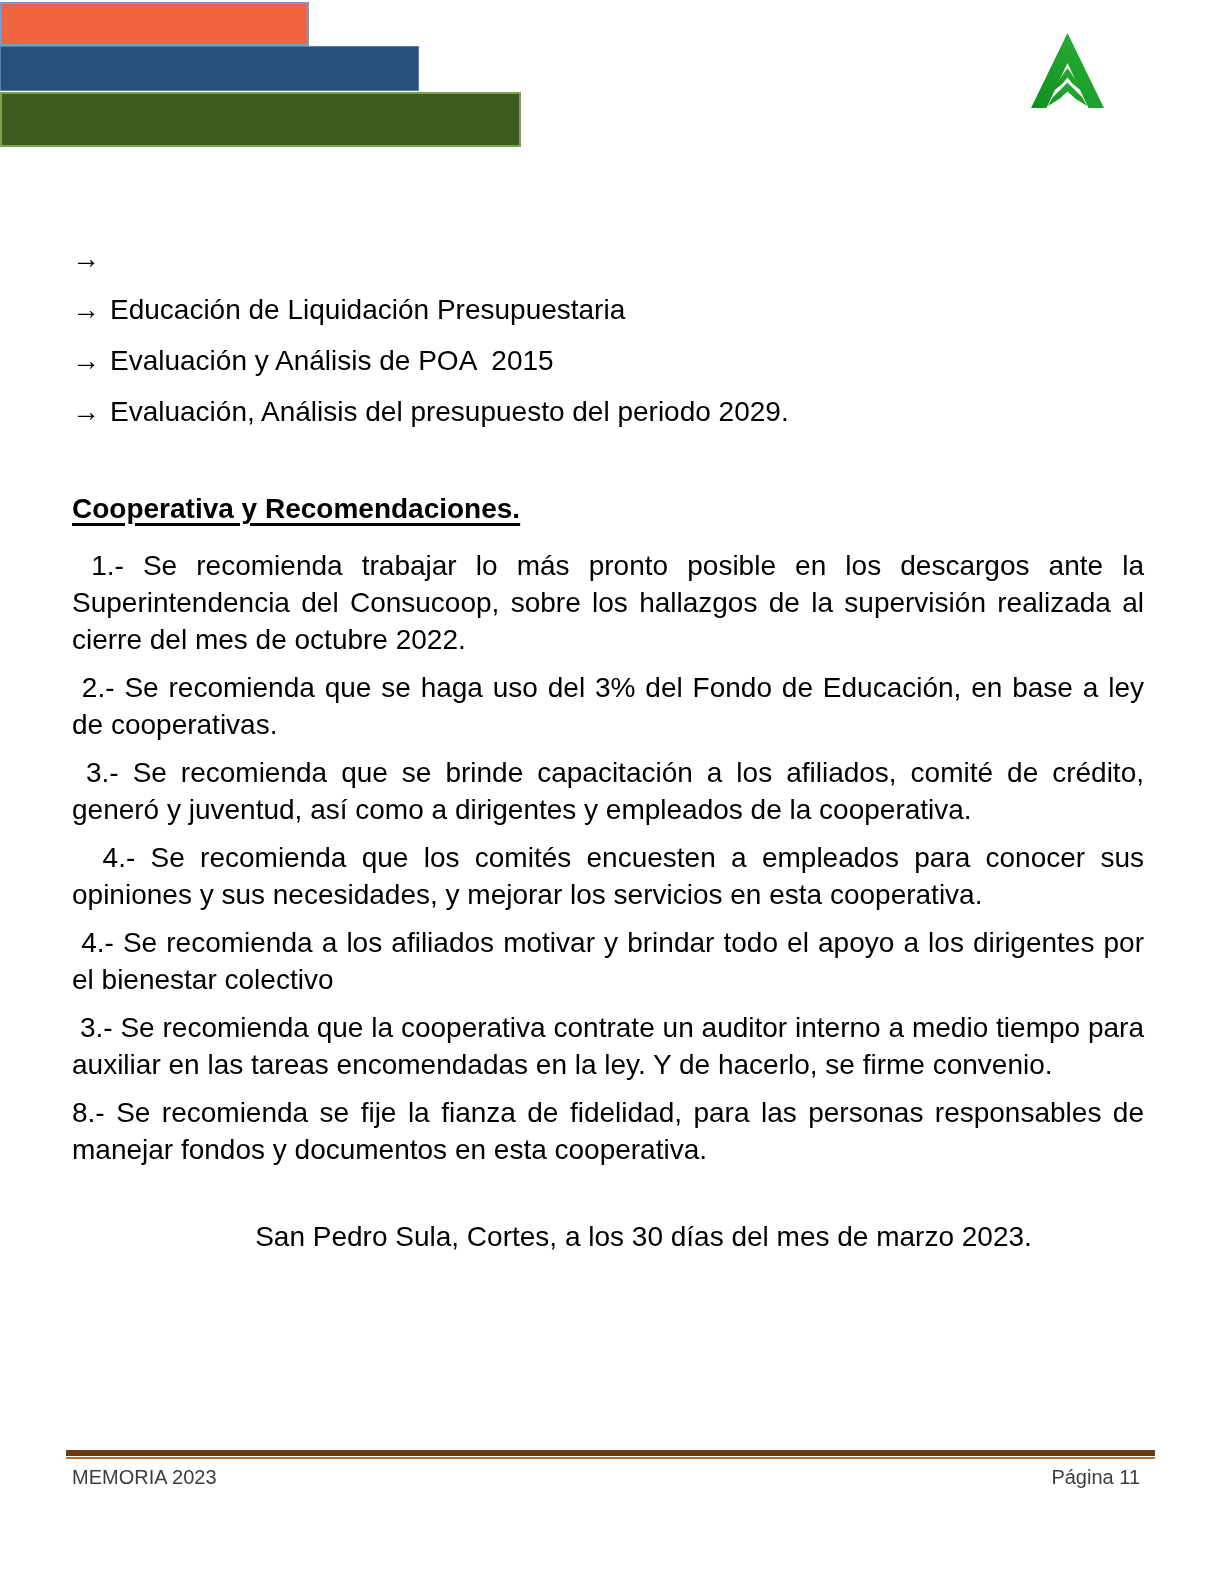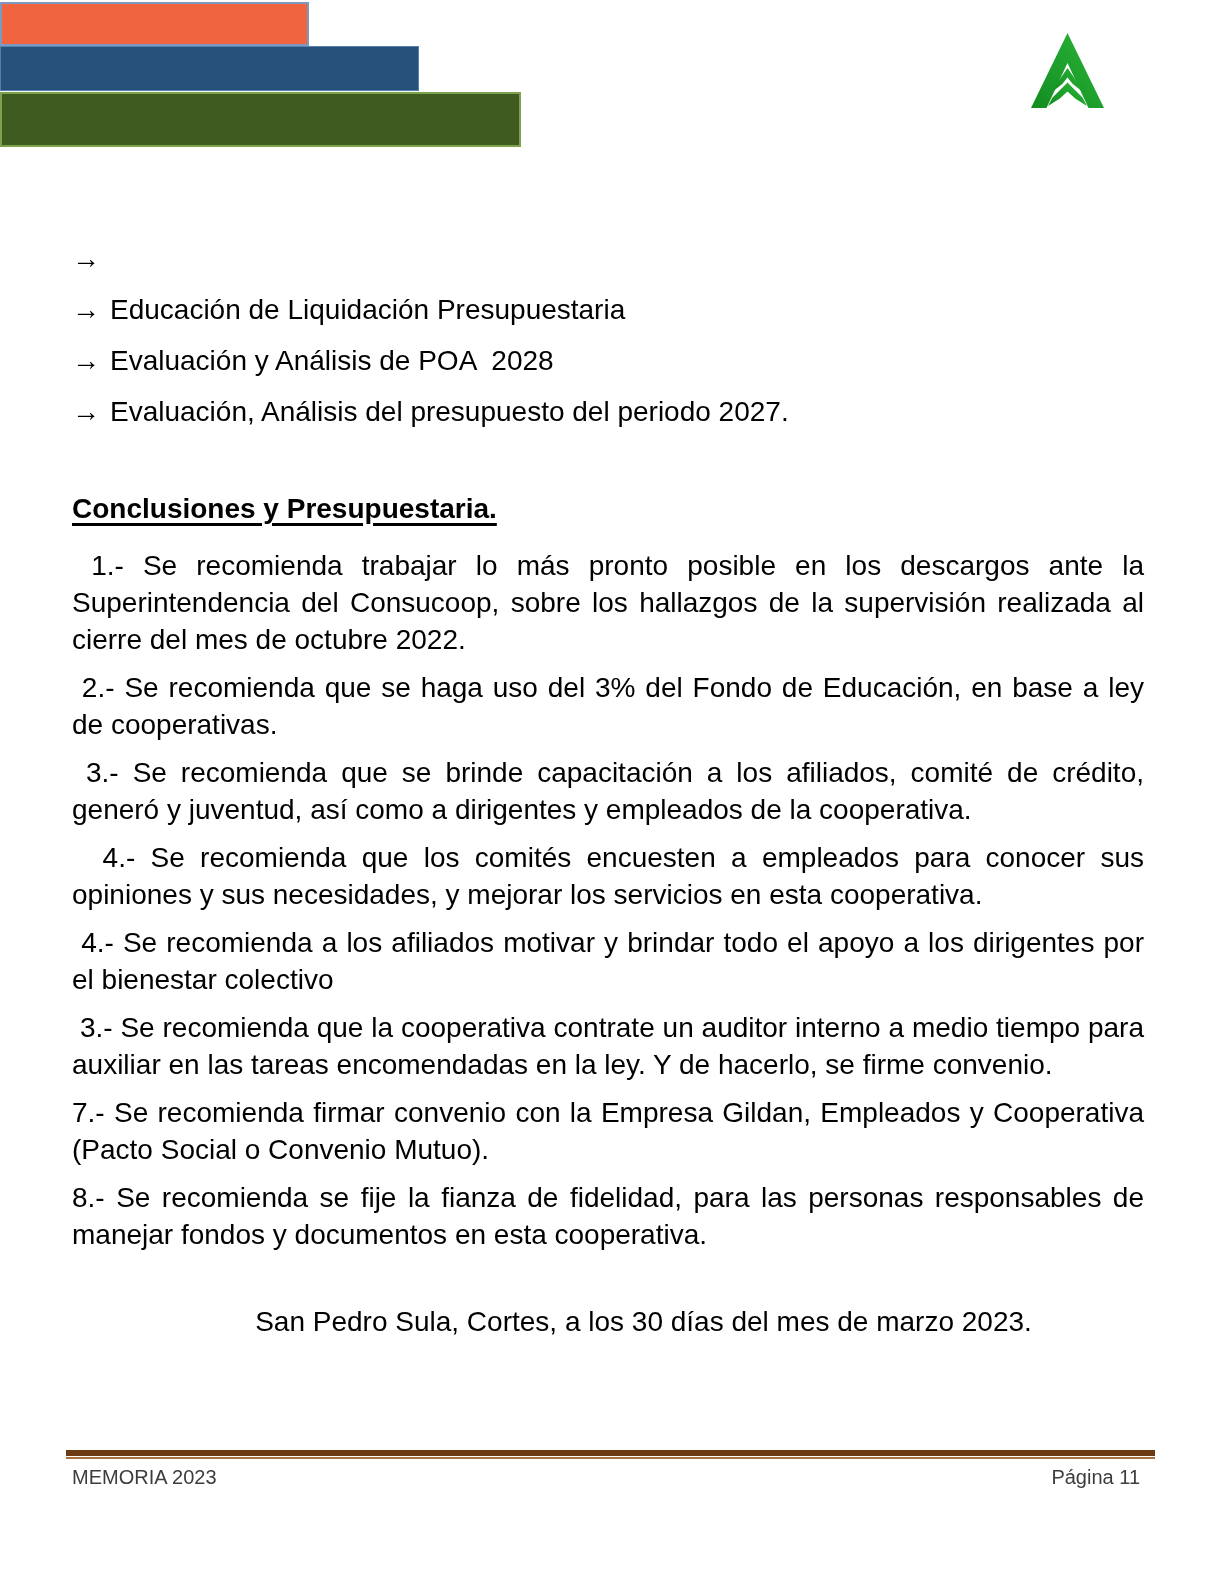--- a/index.html
+++ b/index.html
@@ -108,37 +108,36 @@
     <ul class="bullet-list">
       <li class="bullet-item">
         <span class="arrow">→</span>
       </li>
       <li class="bullet-item">
         <span class="arrow">→</span>
         <span>Educación de Liquidación Presupuestaria</span>
       </li>
       <li class="bullet-item">
         <span class="arrow">→</span>
-        <span>Evaluación y Análisis de POA  2028</span>
+        <span>Evaluación y Análisis de POA  2015</span>
       </li>
       <li class="bullet-item">
         <span class="arrow">→</span>
-        <span>Evaluación, Análisis del presupuesto del periodo 2027.</span>
+        <span>Evaluación, Análisis del presupuesto del periodo 2029.</span>
       </li>
     </ul>
 
-    <h2 class="section-heading">Conclusiones y Presupuestaria.</h2>
+    <h2 class="section-heading">Cooperativa y Recomendaciones.</h2>
 
     <p class="para"> 1.- Se recomienda trabajar lo más pronto posible en los descargos ante la Superintendencia del Consucoop, sobre los hallazgos de la supervisión realizada al cierre del mes de octubre 2022.</p>
     <p class="para"> 2.- Se recomienda que se haga uso del 3% del Fondo de Educación, en base a ley de cooperativas.</p>
     <p class="para"> 3.- Se recomienda que se brinde capacitación a los afiliados, comité de crédito, generó y juventud, así como a dirigentes y empleados de la cooperativa.</p>
     <p class="para">  4.- Se recomienda que los comités encuesten a empleados para conocer sus opiniones y sus necesidades, y mejorar los servicios en esta cooperativa.</p>
     <p class="para"> 4.- Se recomienda a los afiliados motivar y brindar todo el apoyo a los dirigentes por el bienestar colectivo</p>
     <p class="para"> 3.- Se recomienda que la cooperativa contrate un auditor interno a medio tiempo para auxiliar en las tareas encomendadas en la ley. Y de hacerlo, se firme convenio.</p>
-    <p class="para">7.- Se recomienda firmar convenio con la Empresa Gildan, Empleados y Cooperativa (Pacto Social o Convenio Mutuo).</p>
     <p class="para">8.- Se recomienda se fije la fianza de fidelidad, para las personas responsables de manejar fondos y documentos en esta cooperativa.</p>
 
     <p class="date-line">San Pedro Sula, Cortes, a los 30 días del mes de marzo 2023.</p>
 
   </main>
 
   <footer class="footer">
     <div class="footer-rule-dark"></div>
     <div class="footer-rule-light"></div>
     <div class="footer-row">

